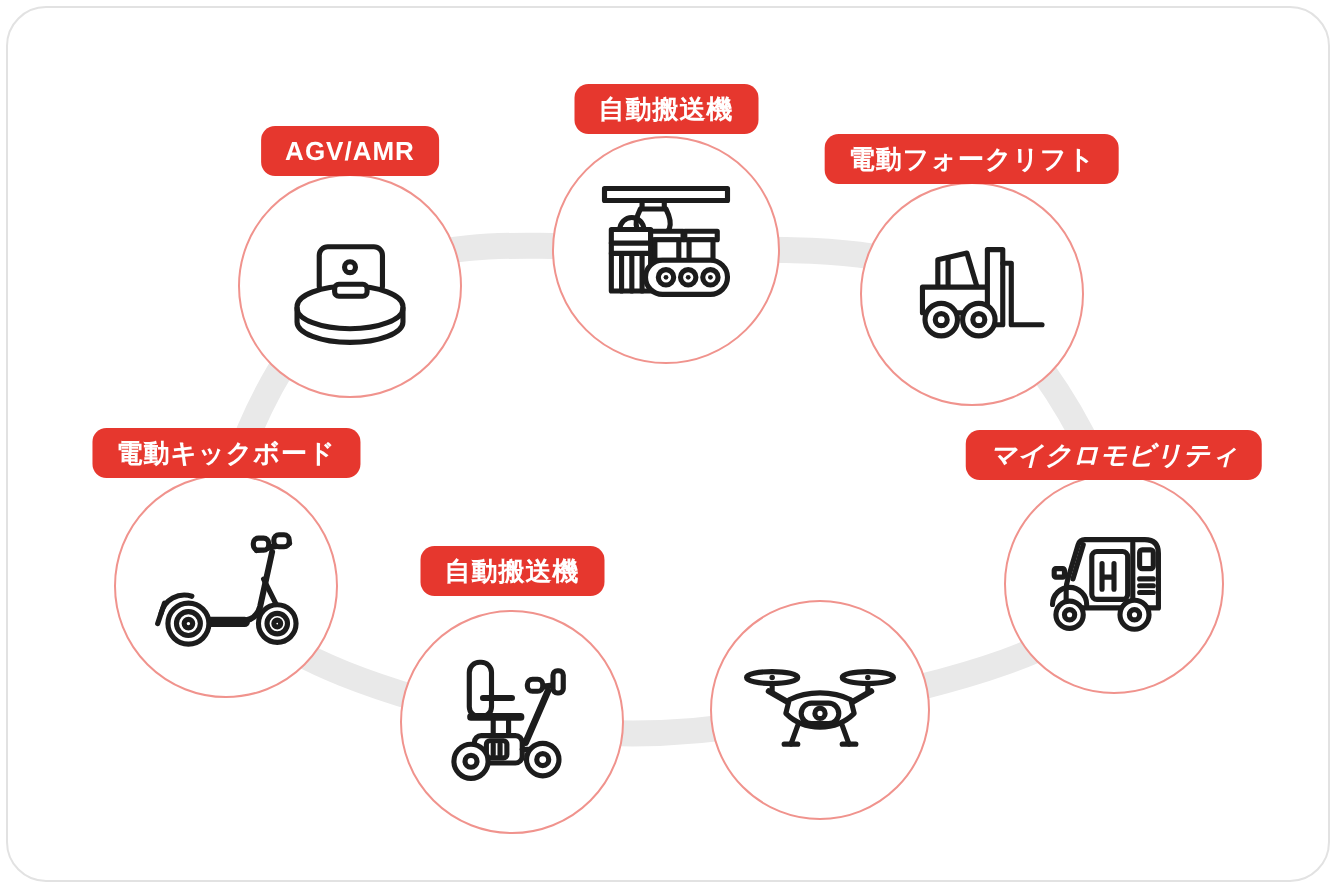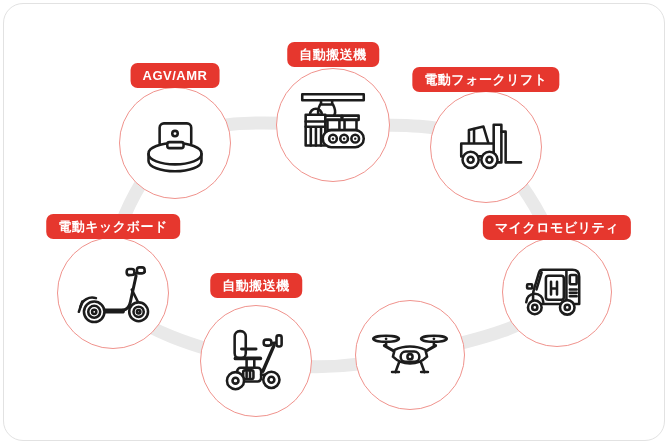--- a/index.html
+++ b/index.html
@@ -134,21 +134,21 @@
       <path class="ln" d="M59 24 V62"></path>
       <rect class="ln" x="63" y="28" width="8" height="11" rx="1.5"></rect>
       <path class="ln" d="M63 45 h8 M63 49 h8 M63 53 h8"></path>
       <path class="ln" d="M12 60 A10 10 0 0 1 32 60"></path>
       <circle class="fw" cx="22" cy="66" r="8"></circle>
         <circle class="ln" cx="22" cy="66" r="3"></circle>
       <circle class="fw" cx="60" cy="66" r="8.5"></circle>
         <circle class="ln" cx="60" cy="66" r="3"></circle>
     </svg>
   </div>
-  <div class="badge" style="top:-22px;">マイクロモビリティ</div>
+  <div class="badge" style="top:-22px;font-style:italic;">マイクロモビリティ</div>
 </div>
 
 <div class="node" style="left:200px;top:305px;width:112px;height:112px;">
   <div class="circle">
     <svg class="icon" viewBox="0 0 96 96">
       <rect class="fw" x="23" y="13" width="13" height="32" rx="6"></rect>
       <path class="ln" d="M24 45 H53" style="stroke-width:4.5"></path>
       <path class="ln" d="M31 34 H48" style="stroke-width:3.5"></path>
       <path class="ln" d="M37 47 V56 M46 47 V56"></path>
       <path class="ln" d="M56 60 L69 30" style="stroke-width:4"></path>

